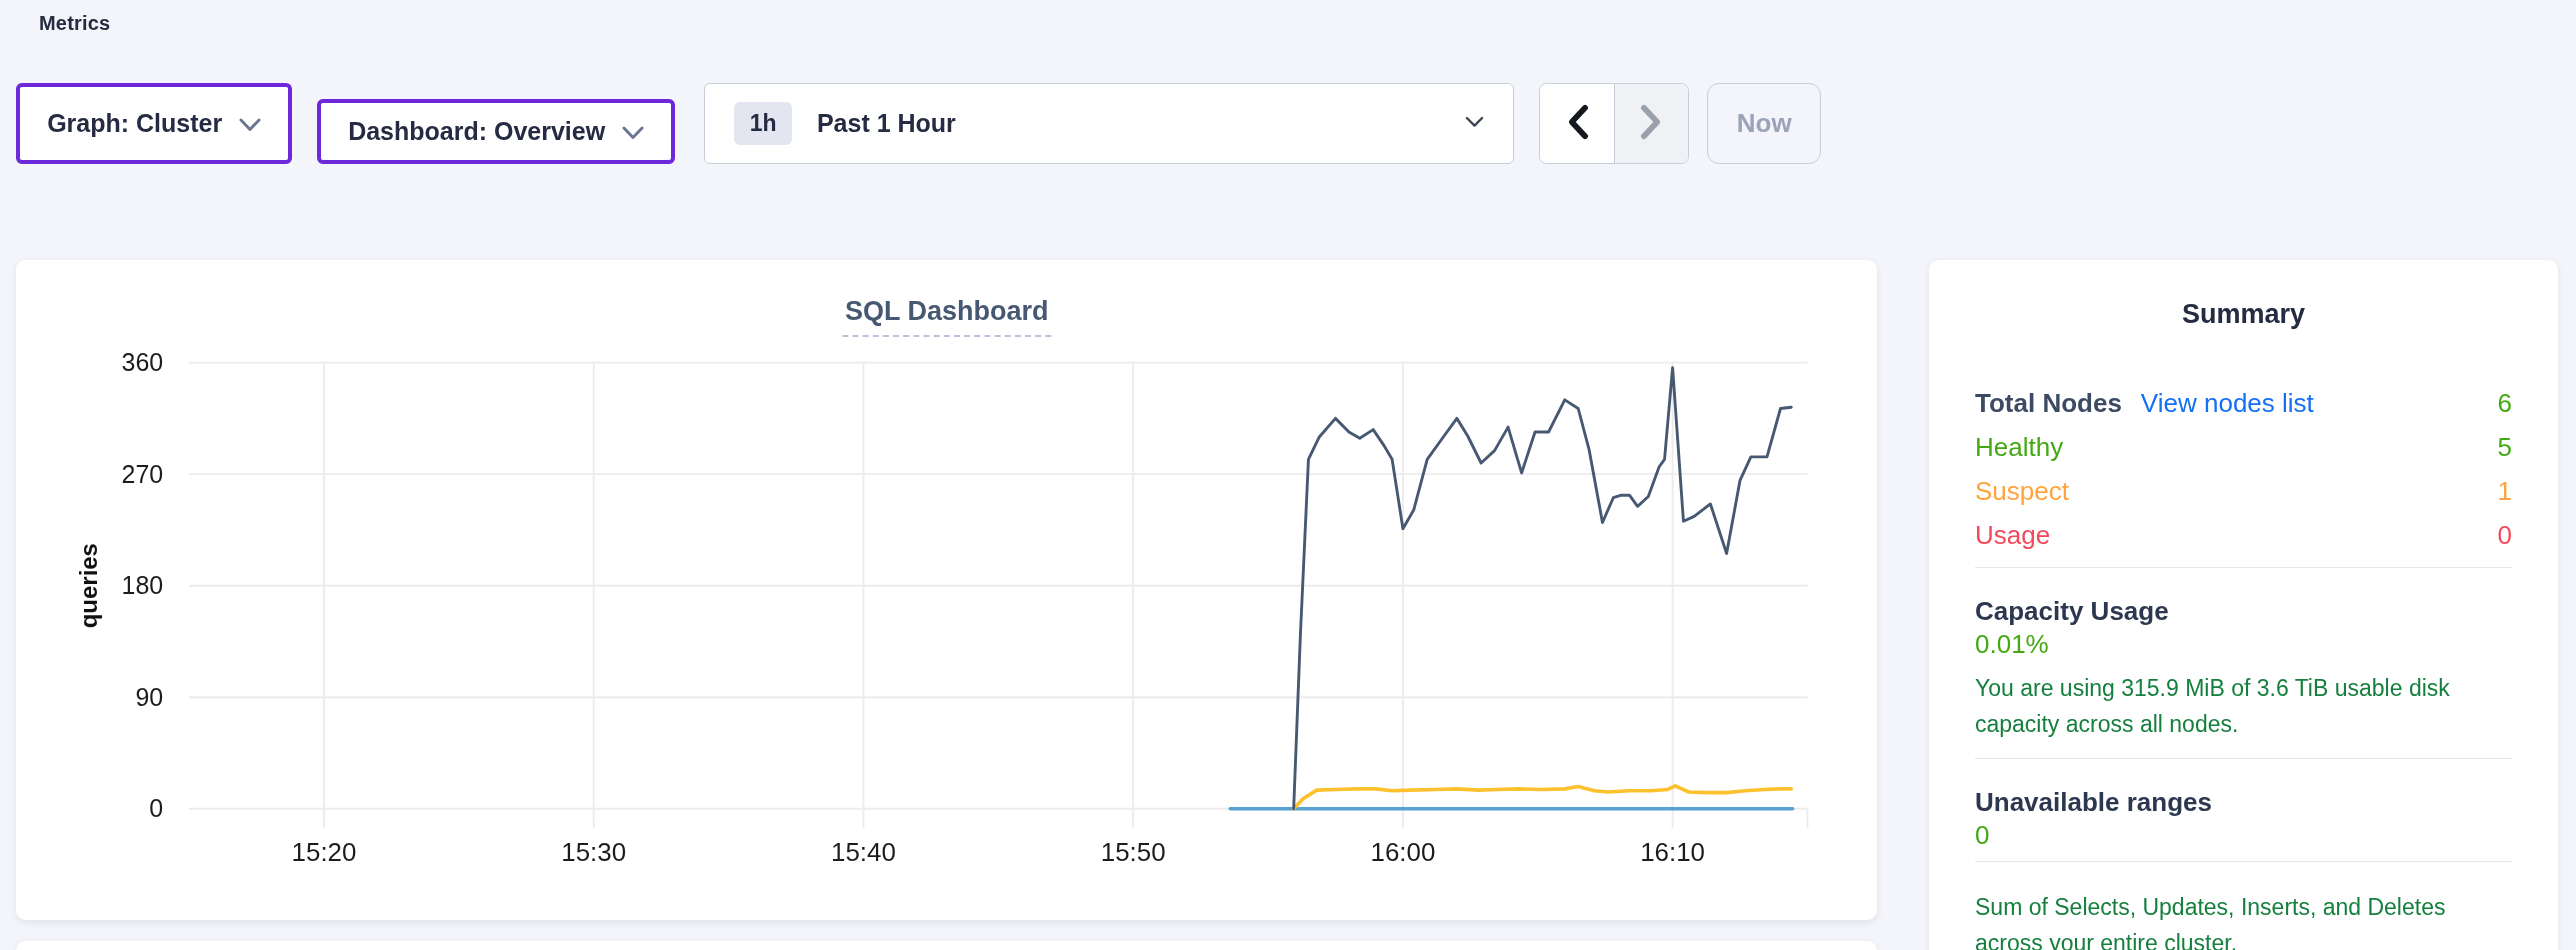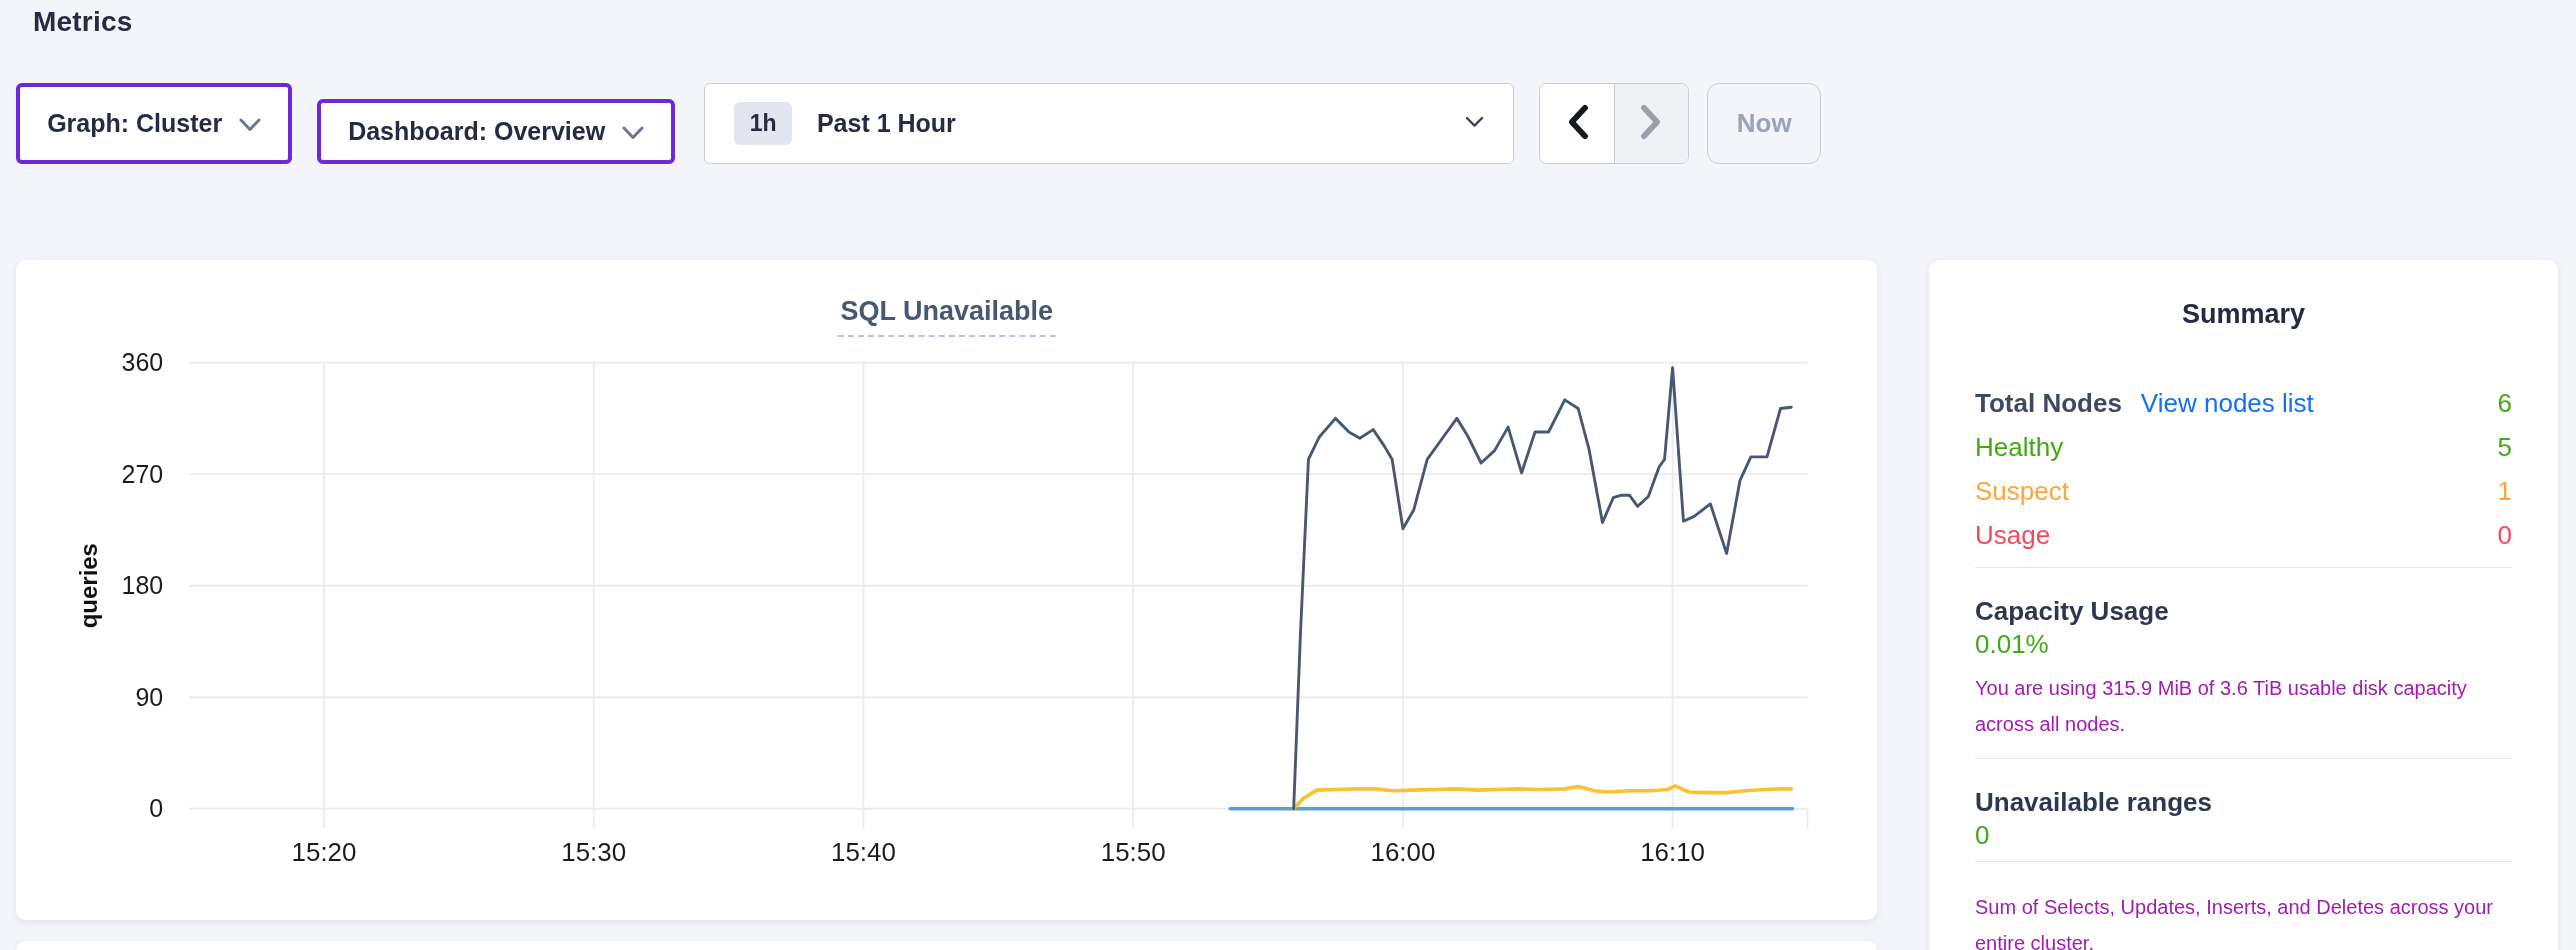--- a/index.html
+++ b/index.html
@@ -3,22 +3,22 @@
 <meta charset="utf-8">
 <style>
   html,body{margin:0;padding:0;}
   body{
     width:2576px;height:950px;position:relative;overflow:hidden;
     background:#f4f5fa;
     font-family:"Liberation Sans",sans-serif;
     color:#242b42;
   }
   .page-title{
-    position:absolute;left:29px;top:1.9px;margin:4px;
-    font-size:28px;font-weight:600;color:var(--c-heading,#242b42);letter-spacing:0.2px;
+    position:absolute;left:29px;top:1.9px;margin:10px;
+    font-size:20px;font-weight:600;color:var(--c-heading,#242b42);letter-spacing:0.2px;
   }
   
   .toolbar{position:absolute;left:16.3px;top:83px;height:81px;display:flex;align-items:stretch;}
   .dd{
     box-sizing:border-box;display:flex;align-items:center;justify-content:center;gap:17.3px;
     background:#fff;border:4px solid #6d28d9;border-radius:5.8px;
     font-size:25px;font-weight:700;color:#242b42;cursor:pointer;
     font-family:"Liberation Sans",sans-serif;
   }
   .dd-graph{width:276px;}
@@ -75,21 +75,21 @@
   .srow-left{display:flex;align-items:baseline;}
   .label-strong{font-weight:700;color:#3d4a63;}
   .srow-link{margin-left:19px;color:var(--c-link,#136ff6);text-decoration:none;cursor:pointer;font-weight:500;}
   .green{color:var(--c-green,#43a913);}
   .orange{color:var(--c-orange,#ffa43d);}
   .red{color:var(--c-red,#f4485c);}
   .summary-card hr{border:none;border-top:1.9px solid #e4e6ed;margin:9.6px 0 0 0;}
   .ssection{margin-top:27px;}
   .ssection-head{display:flex;align-items:baseline;justify-content:space-between;font-size:26px;line-height:33px;flex-direction:column;}
   .ssection-head .sec-label{font-weight:700;color:#2c3850;}
-  .ssection-desc{margin:9.6px 0 15.4px 0;font-size:20px;line-height:36px;color:#a21caf;}
+  .ssection-desc{margin:9.6px 0 15.4px 0;font-size:23px;line-height:36px;color:#15803d;}
   .mt16{margin-top:15.4px;}
 </style>
 </head>
 <body>
 
 <h1 class="page-title">Metrics</h1>
 
 <div class="toolbar">
   <button class="dd dd-graph">
     <span>Graph: Cluster</span>
@@ -134,21 +134,21 @@
             <path d="M5 5 L19 20 L5 35" fill="none" stroke="#9aa0ac" stroke-width="6" stroke-linecap="round" stroke-linejoin="round"></path>
           </svg>
       </span>
     </button>
   </div>
 
   <button class="now-btn">Now</button>
 </div>
 
 <div class="card chart-card">
-  <div class="chart-title">SQL Unavailable</div>
+  <div class="chart-title">SQL Dashboard</div>
   <svg id="chart-svg" class="chart-svg" width="1861" height="660" viewBox="0 0 1939 688">
       <line x1="180" y1="572" x2="1867" y2="572" stroke="#ececec" stroke-width="2"></line>
       <text x="153" y="581" text-anchor="end" font-size="26" fill="#1c1c1c">0</text>
       <line x1="180" y1="455.75" x2="1867" y2="455.75" stroke="#ececec" stroke-width="2"></line>
       <text x="153" y="464.75" text-anchor="end" font-size="26" fill="#1c1c1c">90</text>
       <line x1="180" y1="339.5" x2="1867" y2="339.5" stroke="#ececec" stroke-width="2"></line>
       <text x="153" y="348.5" text-anchor="end" font-size="26" fill="#1c1c1c">180</text>
       <line x1="180" y1="223.25" x2="1867" y2="223.25" stroke="#ececec" stroke-width="2"></line>
       <text x="153" y="232.25" text-anchor="end" font-size="26" fill="#1c1c1c">270</text>
       <line x1="180" y1="107" x2="1867" y2="107" stroke="#ececec" stroke-width="2"></line>

